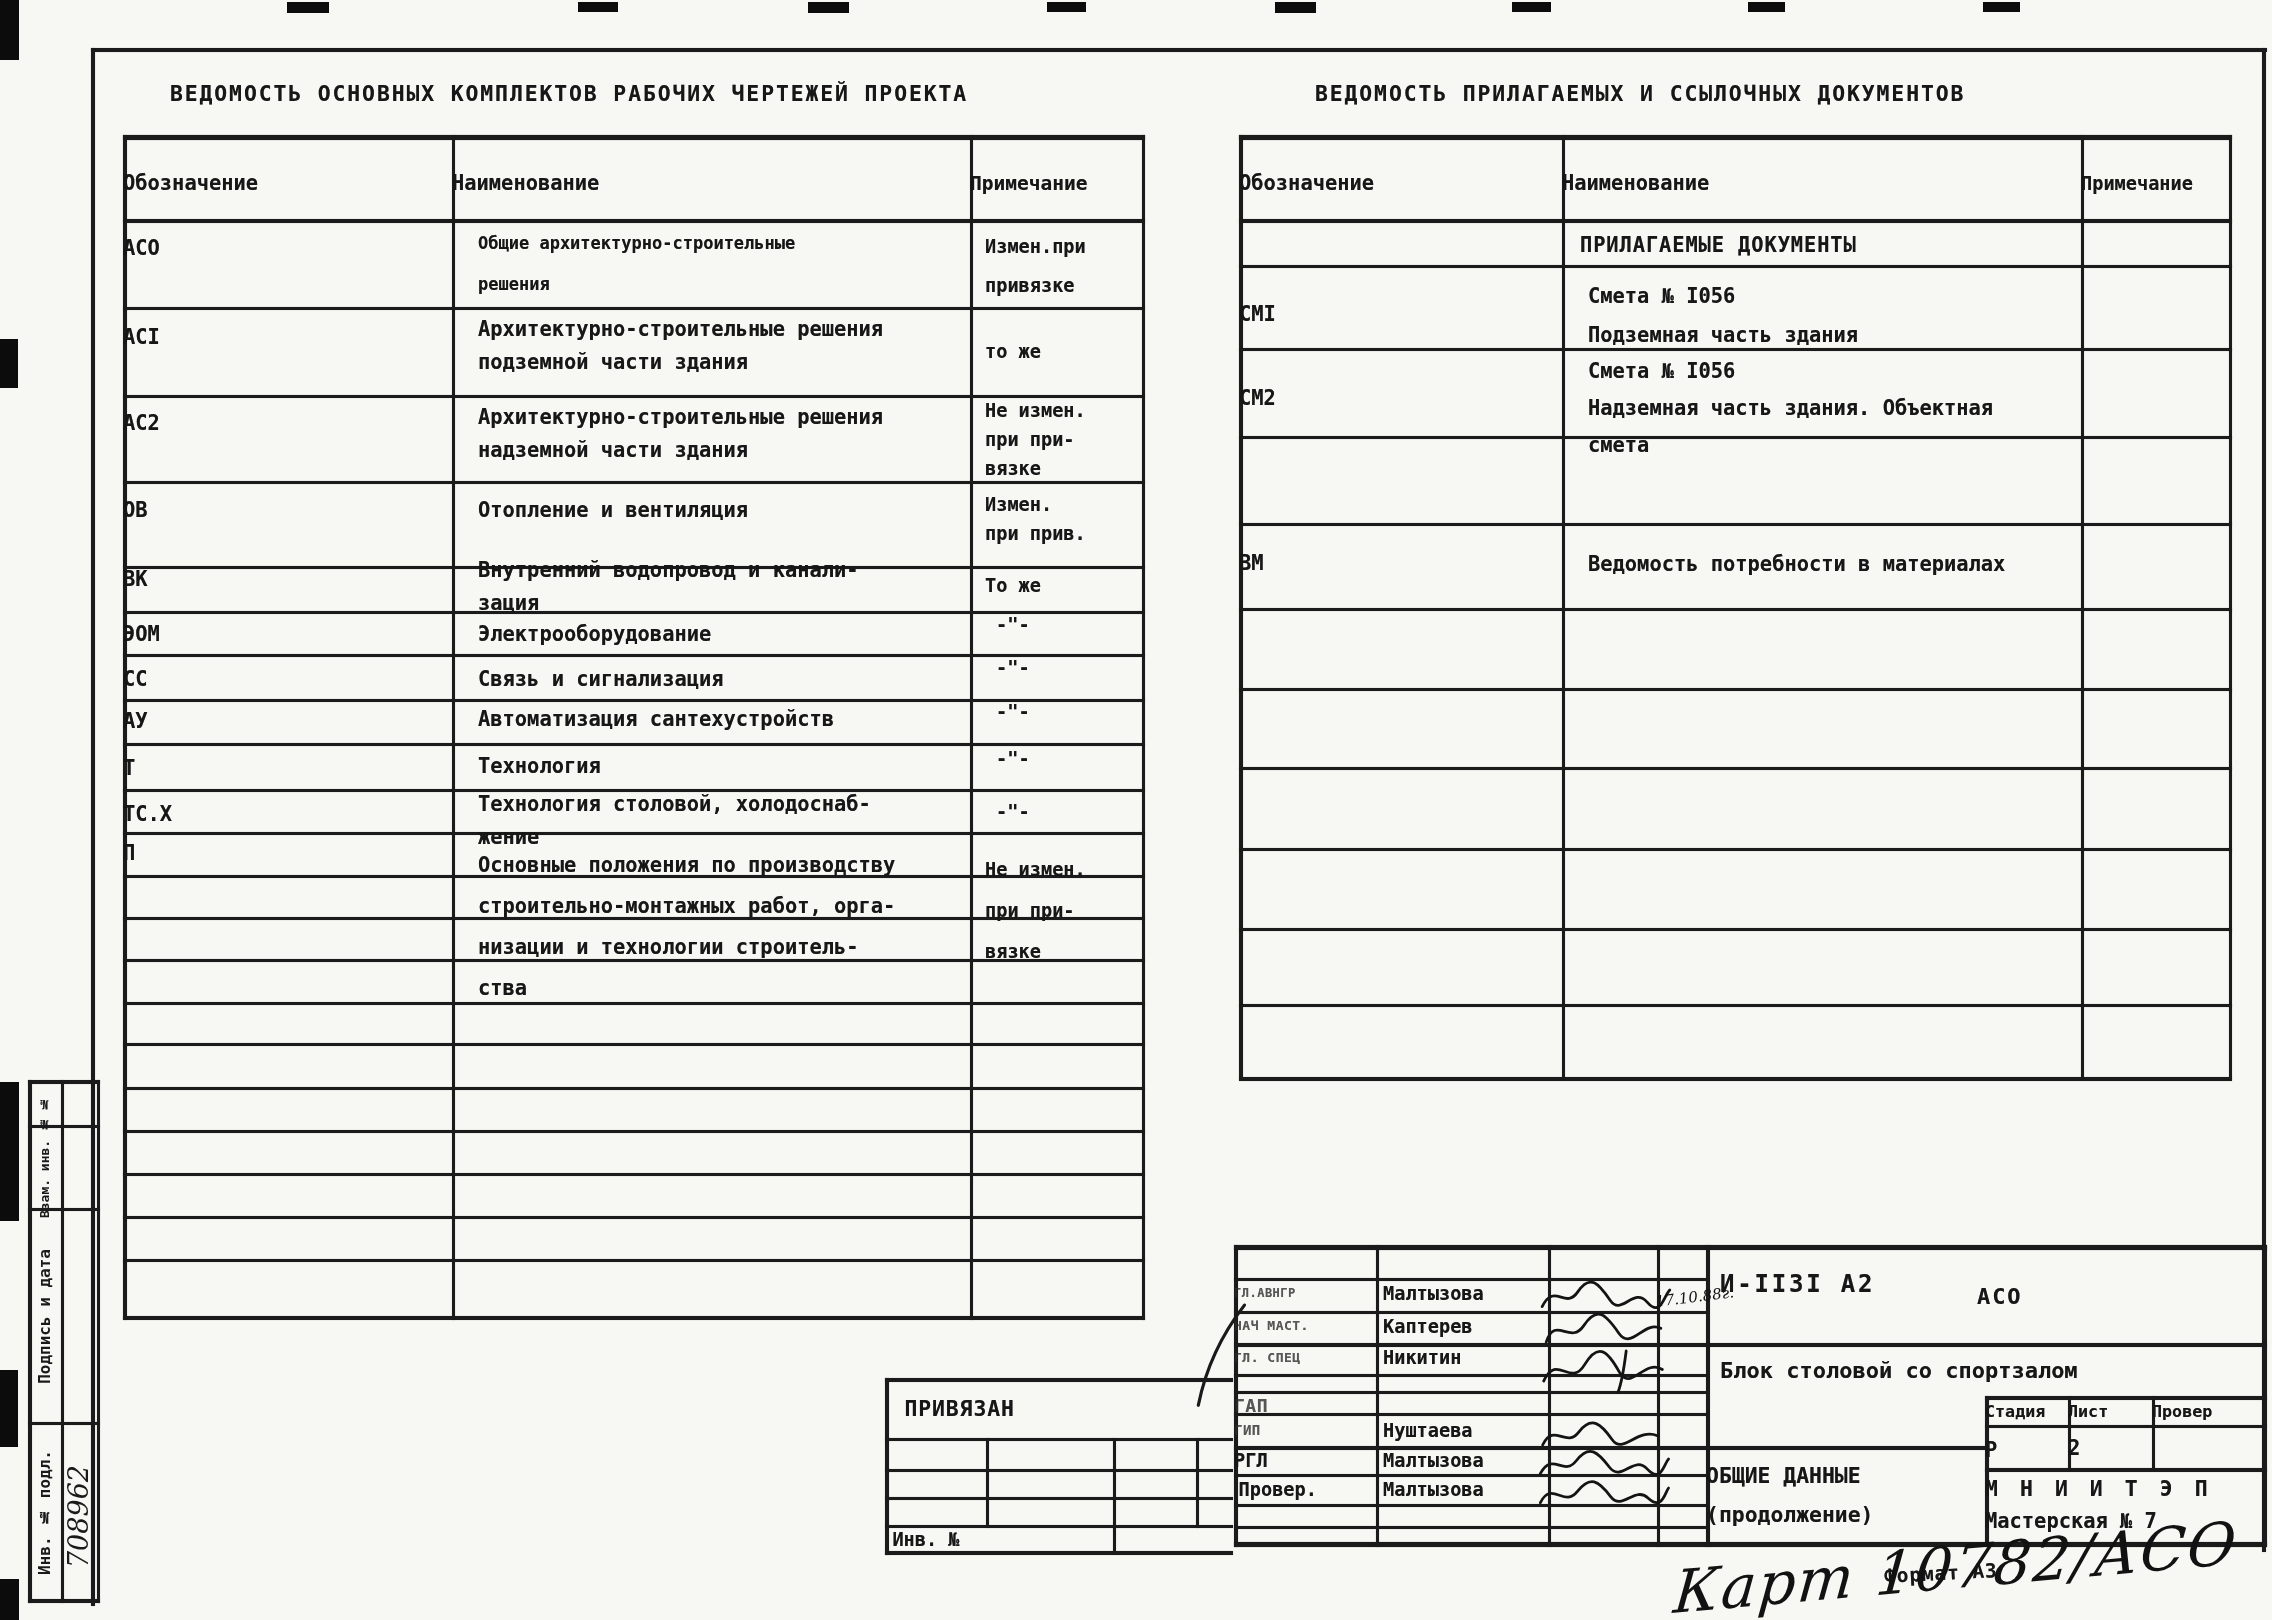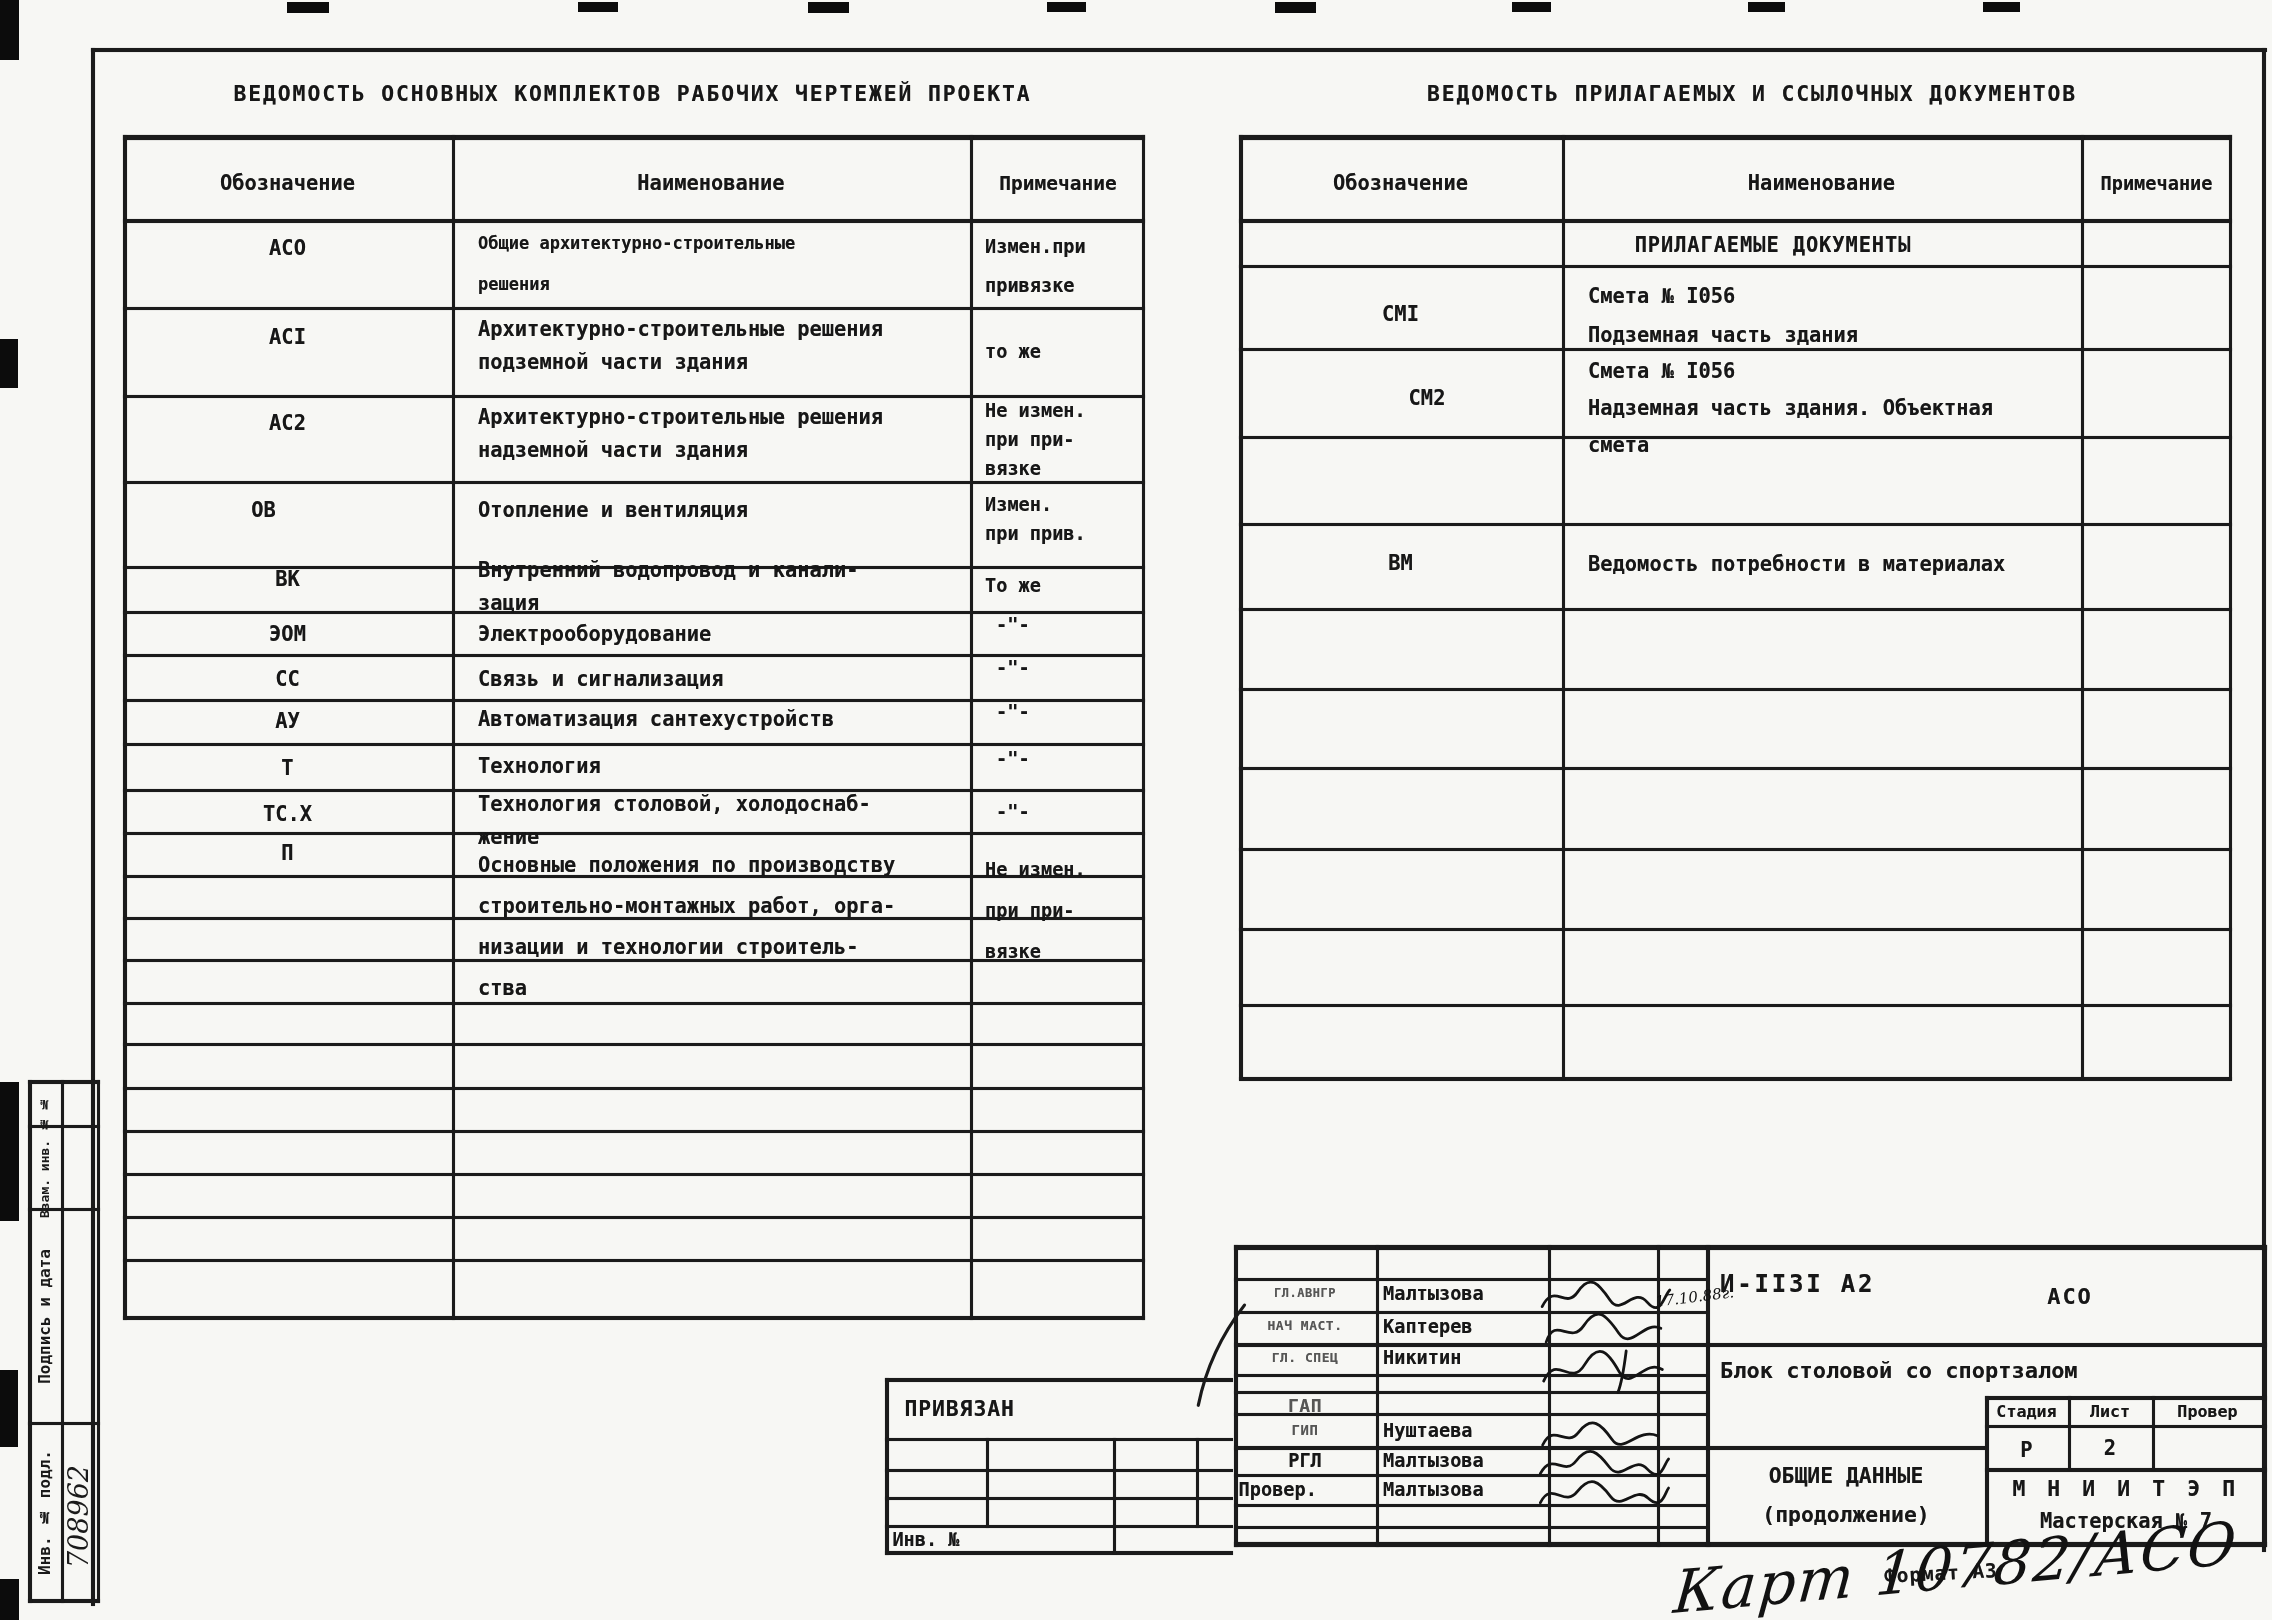--- a/index.html
+++ b/index.html
@@ -1,21 +1,21 @@
 <!DOCTYPE html>
 <html style="font-size:7.4px"><head>
 <meta charset="utf-8">
 <style>
   html,body{margin:0;padding:0;background:#e8e8e6;}
   #sheet{position:relative;width:2273px;height:1621px;background:#f7f7f4;overflow:hidden;
          font-family:"DejaVu Sans Mono",monospace;}
   .ln{position:absolute;background:#1b1b1b;z-index:1;box-shadow:0 0 0.9px rgba(20,20,20,.55);}
   .t{position:absolute;font-family:"DejaVu Sans Mono",monospace;font-weight:700;color:#171717;
      white-space:pre-line;z-index:3;text-shadow:0 0 0.5px rgba(0,0,0,.45);line-height:1.25;}
-  .ctr{text-align:center;}
+  .ctr{text-align:left;}
   .faded{color:#2e2e2e;opacity:.8;letter-spacing:0.5px;}
   .hw{position:absolute;font-family:"DejaVu Serif",serif;font-style:italic;font-weight:400;
       color:#121212;z-index:4;white-space:nowrap;}
   .rotbox{position:absolute;display:flex;align-items:center;justify-content:center;z-index:3;}
   .rotbox span{writing-mode:vertical-rl;transform:rotate(180deg);font-family:"DejaVu Sans Mono",monospace;
       font-weight:700;color:#1a1a1a;white-space:nowrap;}
   .mark{position:absolute;background:#0c0c0c;z-index:5;}
   svg{position:absolute;z-index:4;overflow:visible;}
 </style>
 </head>
@@ -161,21 +161,21 @@
       <div class="ln" style="left:0;top:632px;width:993px;height:3.3px"></div>
       <div class="ln" style="left:0;top:713px;width:993px;height:3.3px"></div>
       <div class="ln" style="left:0;top:793px;width:993px;height:3.3px"></div>
       <div class="ln" style="left:0;top:869px;width:993px;height:3.3px"></div>
     </div>
 
     <div class="t ctr" style="left:0;top:36px;width:323px;font-size:20.4px">Обозначение</div>
     <div class="t ctr" style="left:323px;top:36px;width:519px;font-size:20.4px">Наименование</div>
     <div class="t ctr" style="left:842px;top:37px;width:151px;font-size:18.6px">Примечание</div>
 
-    <div class="t ctr" style="left:308px;top:98px;width:452px;font-size:20.4px;letter-spacing:0.9px">ПРИЛАГАЕМЫЕ ДОКУМЕНТЫ</div>
+    <div class="t ctr" style="left:341px;top:98px;width:452px;font-size:20.4px;letter-spacing:0.9px">ПРИЛАГАЕМЫЕ ДОКУМЕНТЫ</div>
 
     <div class="t ctr" style="left:0;top:167px;width:323px;font-size:20.4px">СМI</div>
     <div class="t" style="left:349px;top:142px;width:488px;font-size:20.4px;line-height:39px">Смета № I056
 Подземная часть здания</div>
 
     <div class="t ctr" style="left:0;top:251px;width:376px;font-size:20.4px">СМ2</div>
     <div class="t" style="left:349px;top:218px;width:502px;font-size:20.4px;line-height:37px">Смета № I056
 Надземная часть здания. Объектная
 смета</div>
 

